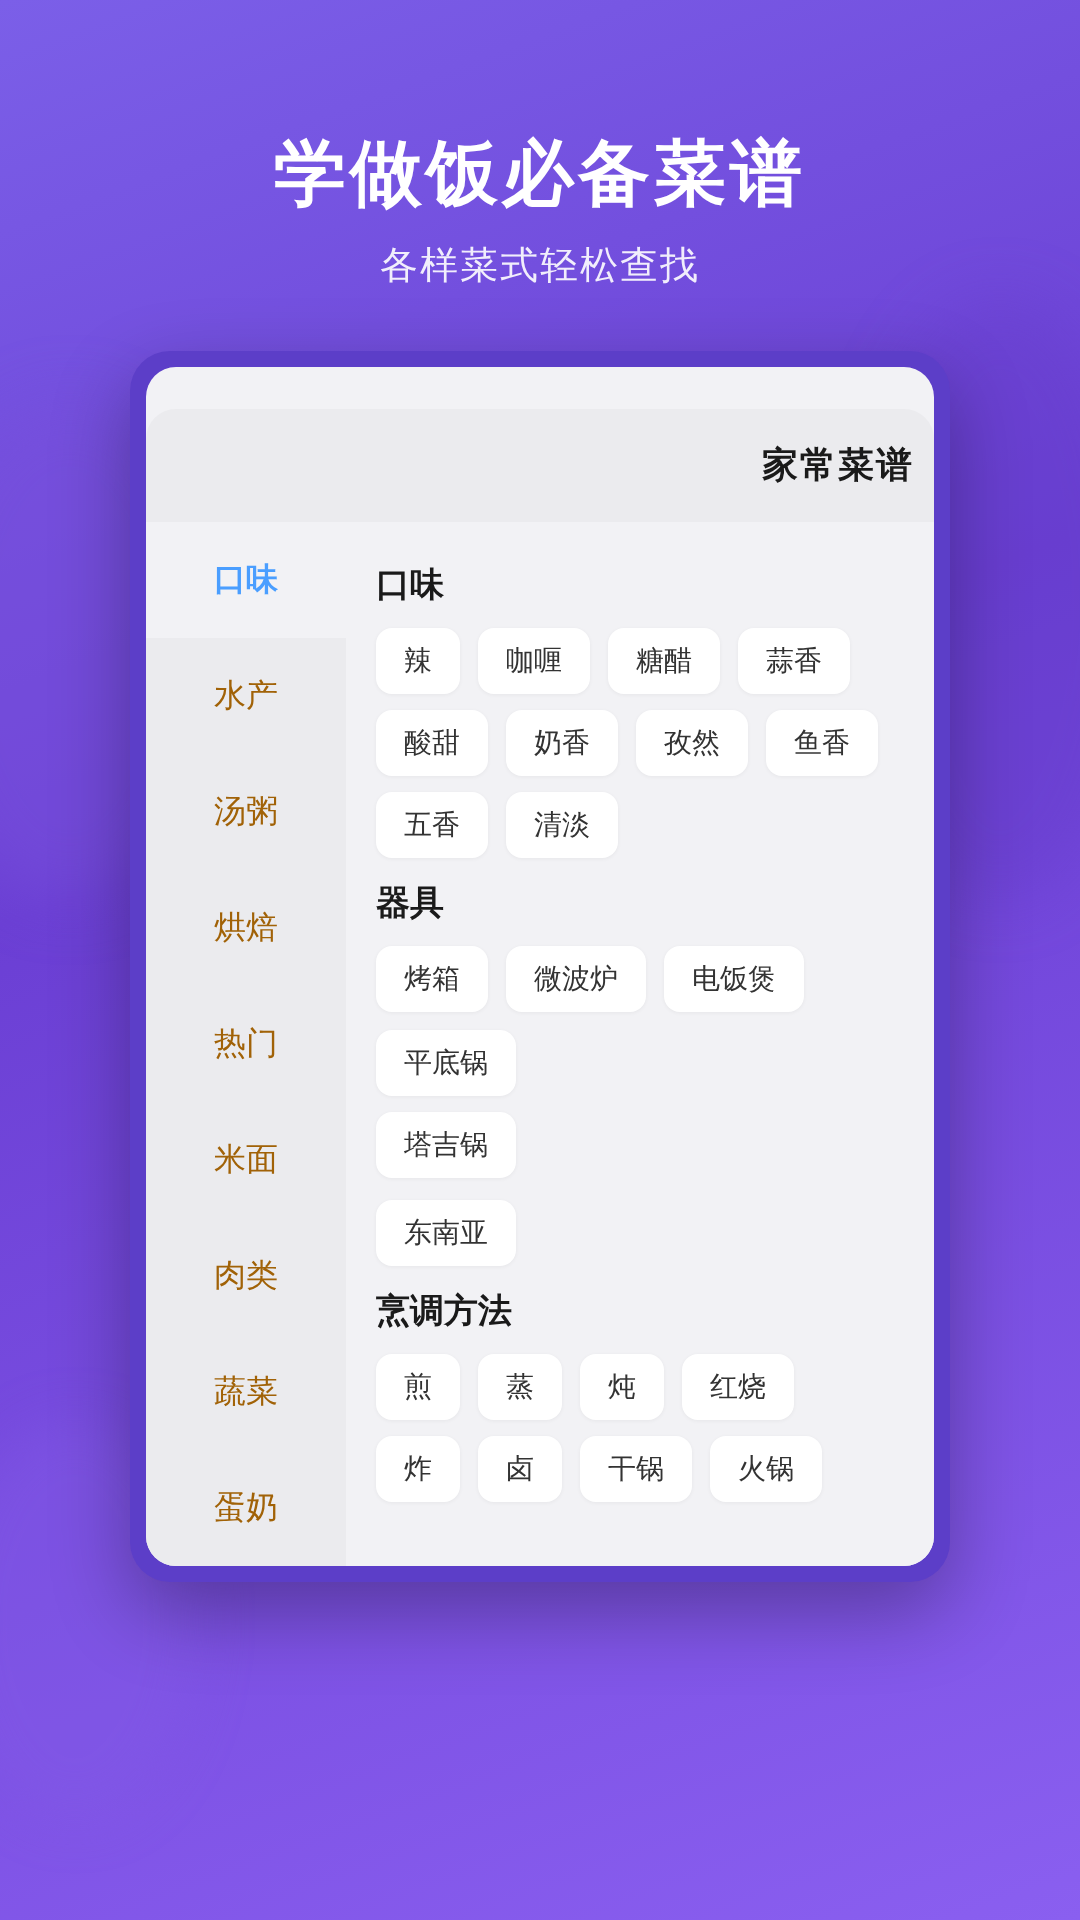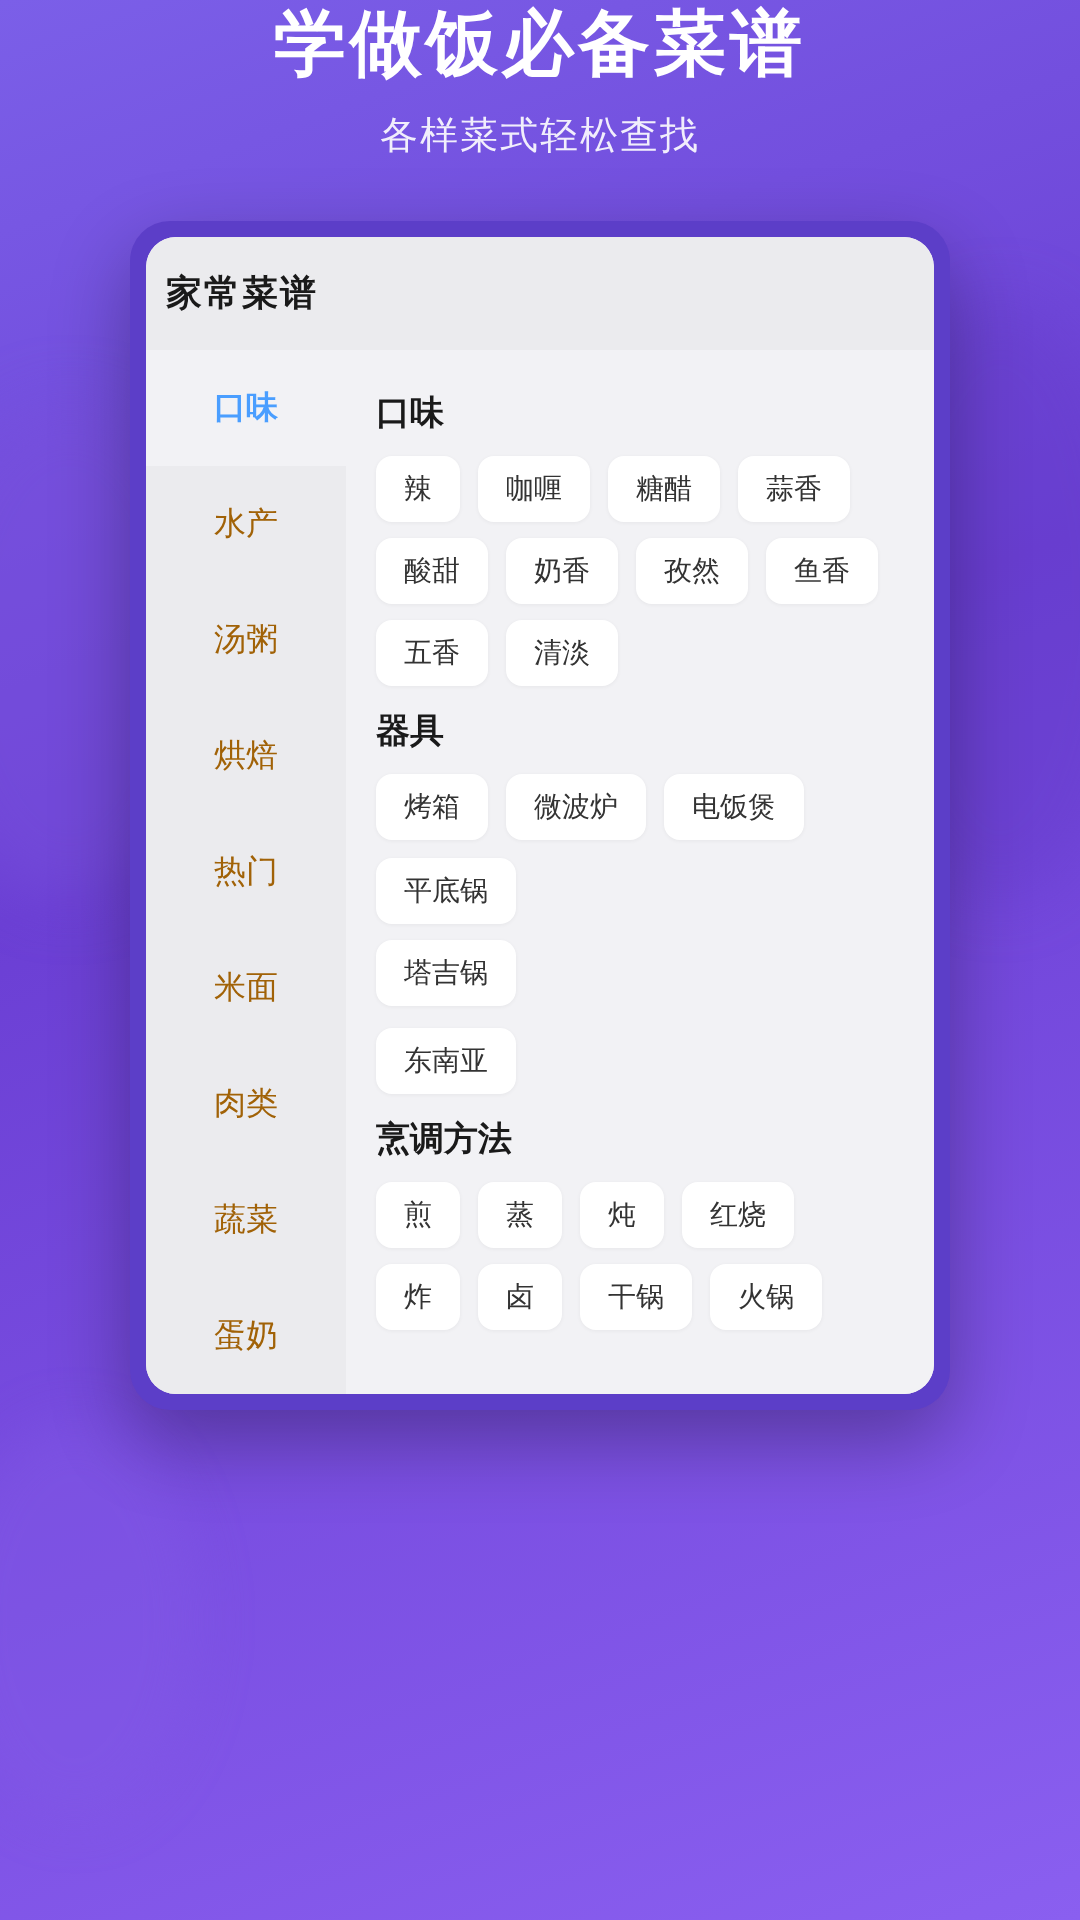--- a/index.html
+++ b/index.html
@@ -43,20 +43,21 @@
       bottom: 100px;
       width: 250px;
       height: 400px;
       background: rgba(130, 90, 230, 0.4);
       border-radius: 50%;
       filter: blur(25px);
     }
 
     .header {
       text-align: center;
+      padding-top: 130px;
       padding-bottom: 60px;
       position: relative;
       z-index: 2;
     }
     .header-title {
       font-size: 72px;
       font-weight: 700;
       color: #ffffff;
       letter-spacing: 4px;
       line-height: 1.2;
@@ -80,23 +81,24 @@
     }
 
     .card {
       background: #f2f2f5;
       border-radius: 30px;
       overflow: hidden;
     }
 
     .card-header {
       background: #ebebee;
-      text-align: left;
+      text-align: right;
       padding: 32px 20px;
       border-radius: 30px 30px 0 0;
+      margin-top: 42px;
     }
     .card-header-title {
       font-size: 36px;
       font-weight: 700;
       color: #1a1a1a;
       letter-spacing: 2px;
     }
 
     .card-body {
       display: flex;

